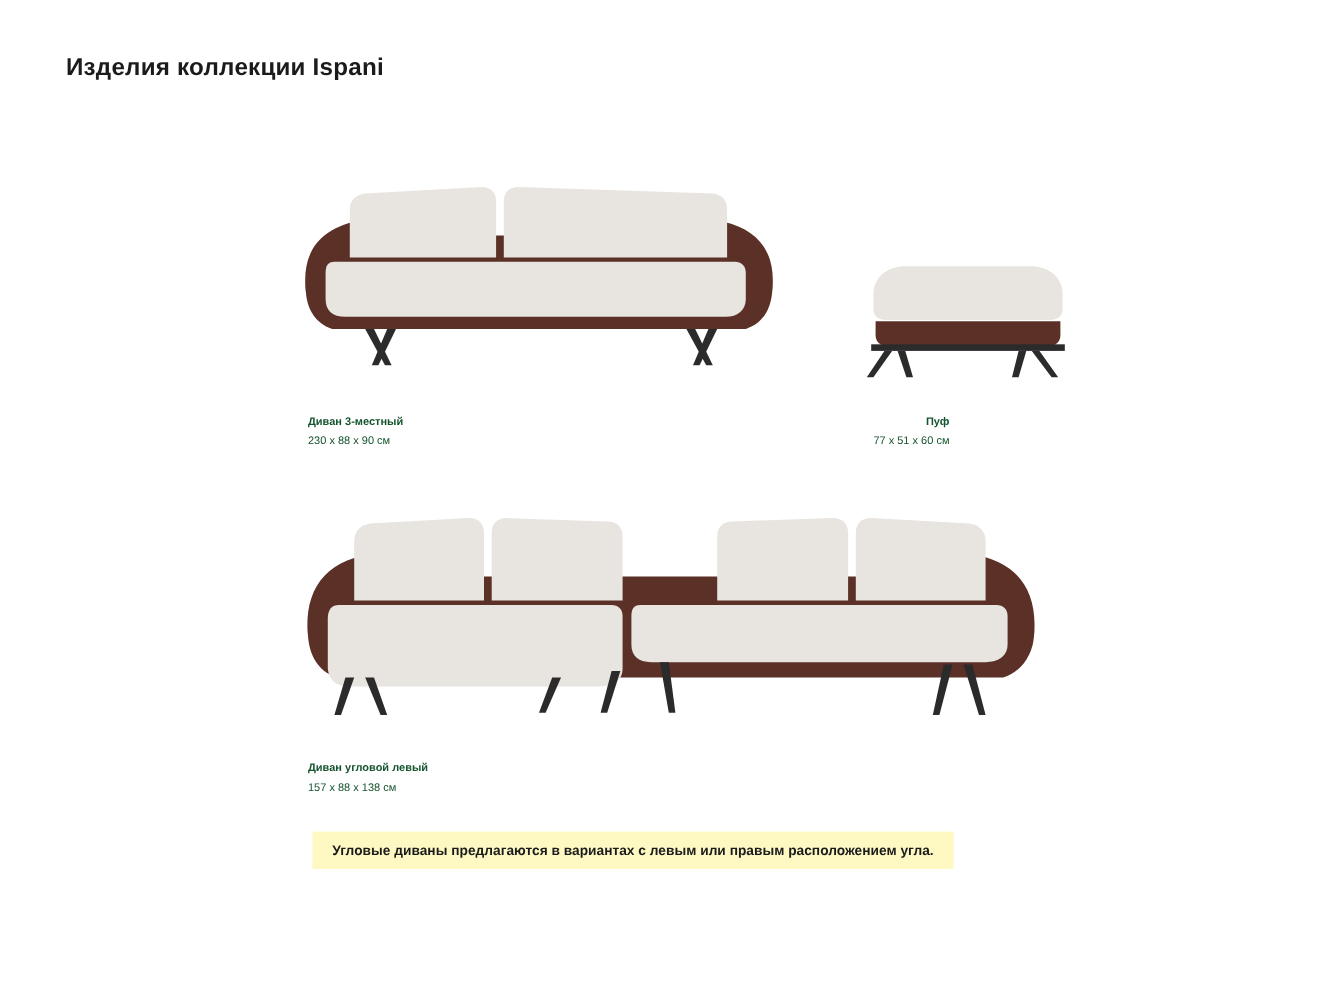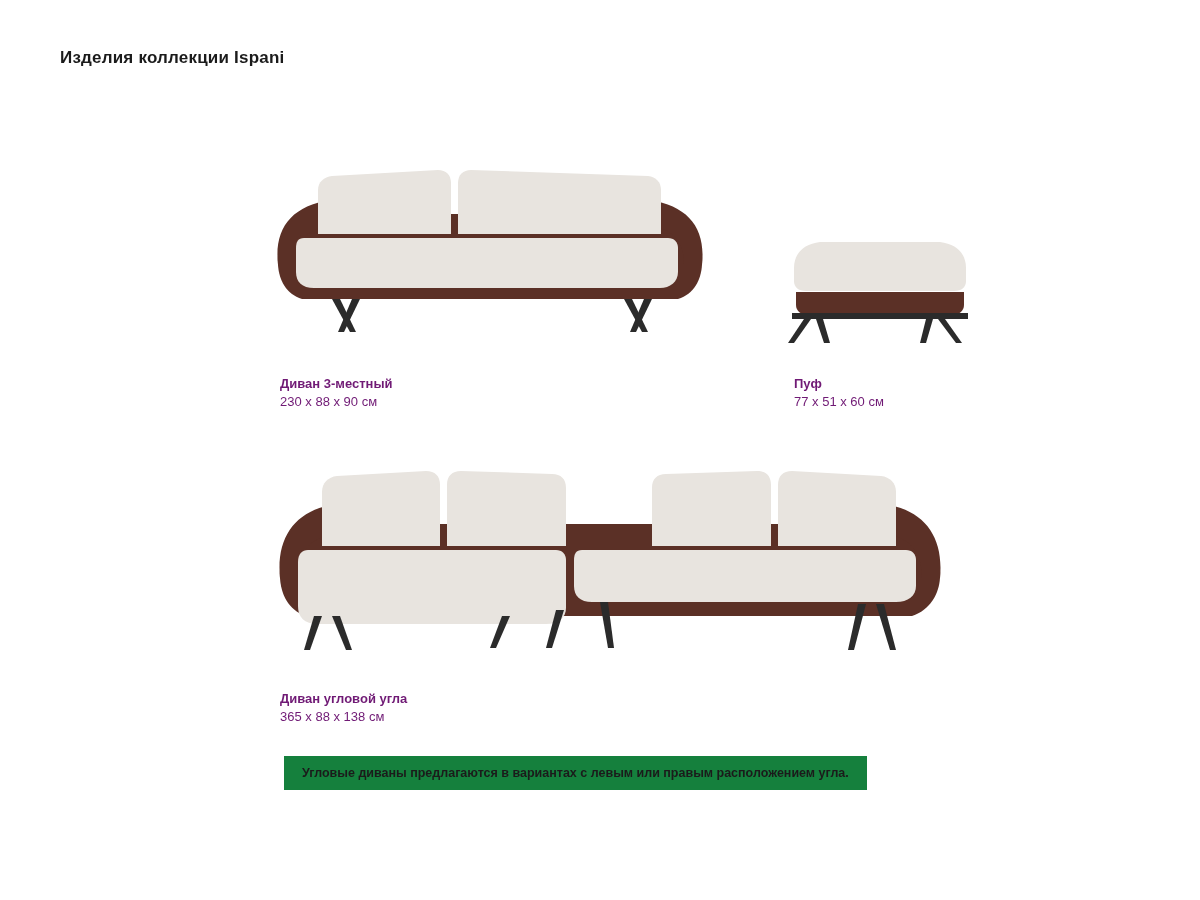--- a/index.html
+++ b/index.html
@@ -17,54 +17,54 @@
   }
   .page {
     position: relative;
     width: 1200px;
     height: 900px;
   }
   .page-title {
     position: absolute;
     left: 60px;
     top: 48px;
-    font-size: 17px;
+    font-size: 22px;
     font-weight: bold;
     letter-spacing: 0.2px;
     color: #1b1b1b;
   }
 
   
   .product {
     position: absolute;
   }
   .product-figure {
     position: relative;
     width: 100%;
     height: 100%;
   }
   .caption {
     position: absolute;
-    font-size: 13px;
+    font-size: 10px;
     line-height: 18px;
-    color: #701a75;
+    color: #14532d;
     white-space: nowrap;
   }
   .caption .name {
     font-weight: bold;
     display: block;
   }
   .caption .dims {
     font-weight: normal;
     display: block;
   }
 
   .note {
     position: absolute;
-    background: #15803d;
+    background: #fef9c3;
     color: #1b1b1b;
     font-size: 12.5px;
     font-weight: bold;
     line-height: 16px;
     padding: 9px 18px;
     white-space: nowrap;
   }
 </style>
 </head>
 <body>
@@ -116,21 +116,21 @@
         <rect x="12" y="88" width="176" height="6" fill="#2b2b2b"></rect>
 
         <g fill="#2b2b2b">
           <polygon points="24,94 31,94 14,118 8,118"></polygon>
           <polygon points="36,94 43,94 50,118 44,118"></polygon>
           <polygon points="158,94 165,94 182,118 176,118"></polygon>
           <polygon points="146,94 153,94 146,118 140,118"></polygon>
         </g>
       </svg>
     </div>
-    <div class="caption" style="left:14px; top:150px;">
+    <div class="caption" style="left:14px; top:150px;text-align:right;">
       <span class="name">Пуф</span>
       <span class="dims">77 x 51 x 60 см</span>
     </div>
   </div>
 
   <div class="product" style="left:270px; top:460px; width:680px; height:200px;">
     <div class="product-figure">
       <svg width="680" height="200" viewBox="0 0 680 200">
 
         <path d="M10,118 C8,84 28,66 62,64 L618,64 C652,66 672,84 670,118
@@ -158,20 +158,20 @@
           <polygon points="62,156 70,156 82,190 76,190"></polygon>
           <polygon points="232,156 240,156 226,188 220,188"></polygon>
           <polygon points="286,150 294,150 282,188 276,188"></polygon>
           <polygon points="330,142 338,142 344,188 338,188"></polygon>
           <polygon points="588,144 596,144 584,190 578,190"></polygon>
           <polygon points="606,144 614,144 626,190 620,190"></polygon>
         </g>
       </svg>
     </div>
     <div class="caption" style="left:10px; top:230px;">
-      <span class="name">Диван угловой угла</span>
-      <span class="dims">365 x 88 x 138 см</span>
+      <span class="name">Диван угловой левый</span>
+      <span class="dims">157 x 88 x 138 см</span>
     </div>
   </div>
 
   <div class="note" style="left:284px; top:756px;">Угловые диваны предлагаются в вариантах с левым или правым расположением угла.</div>
 
 </div>
 
 </body></html>

